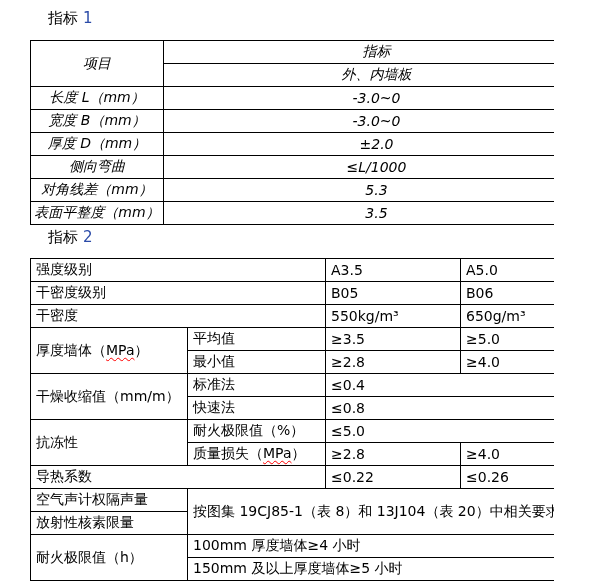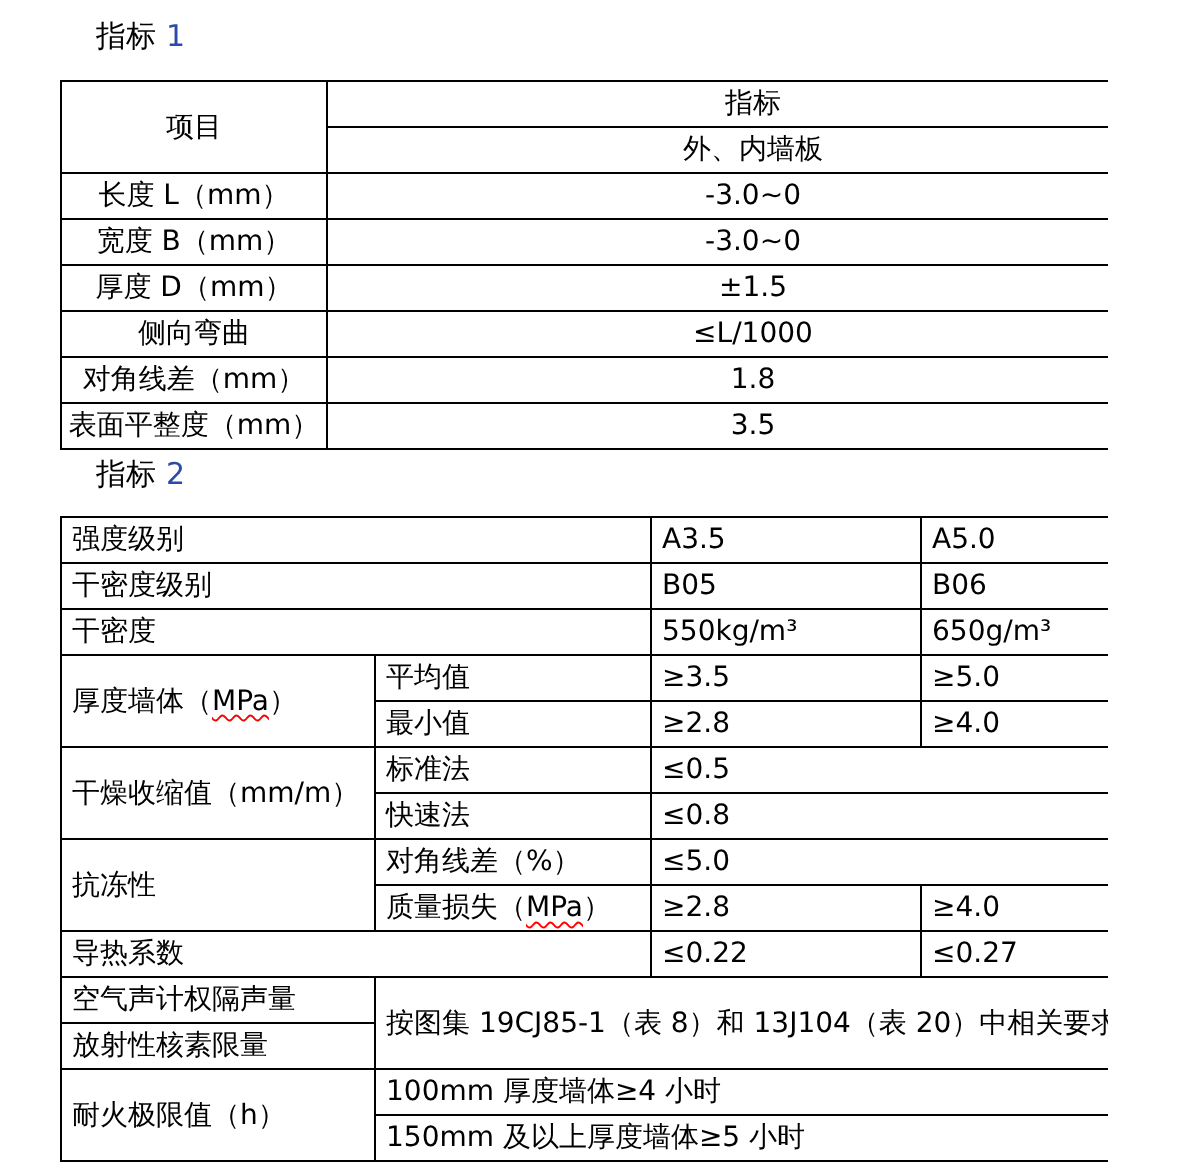--- a/index.html
+++ b/index.html
@@ -14,21 +14,21 @@
   #heading-2{top:228px;}
   .heading .num{color:#2B4BA8;margin-left:5px;}
   table{
     position:absolute;border-collapse:collapse;table-layout:fixed;
     font-size:14px;color:#000;background:#fff;
   }
   td{
     border:1px solid #000;height:22px;overflow:hidden;white-space:nowrap;
     padding:0;vertical-align:middle;
   }
-  #table-1{left:30px;top:40px;width:559px;}
+  #table-1{left:30px;top:40px;width:559px;font-style:italic;}
   #table-1 td{text-align:center;}
   #table-2{left:30px;top:258px;width:560px;}
   #table-2 td{text-align:left;padding-left:5px;border-radius:11px;}
   .squiggle{
     text-decoration-line:underline;
     text-decoration-style:wavy;
     text-decoration-color:#ff0000;
     text-decoration-thickness:1px;
     text-underline-offset:2px;
   }
@@ -58,29 +58,29 @@
     <tr>
       <td>长度 L（mm）</td>
       <td>-3.0~0</td>
     </tr>
     <tr>
       <td>宽度 B（mm）</td>
       <td>-3.0~0</td>
     </tr>
     <tr>
       <td>厚度 D（mm）</td>
-      <td>±1.5</td>
+      <td>±2.0</td>
     </tr>
     <tr>
       <td>侧向弯曲</td>
       <td>≤L/1000</td>
     </tr>
     <tr>
       <td>对角线差（mm）</td>
-      <td>1.8</td>
+      <td>5.3</td>
     </tr>
     <tr>
       <td>表面平整度（mm）</td>
       <td>3.5</td>
     </tr>
   </tbody>
     </table>
 
   <div class="heading" id="heading-2">
     <span>指标</span><span class="num">2</span>
@@ -116,40 +116,40 @@
       <td>≥5.0</td>
     </tr>
     <tr>
       <td>最小值</td>
       <td>≥2.8</td>
       <td>≥4.0</td>
     </tr>
     <tr>
       <td rowspan="2">干燥收缩值（mm/m）</td>
       <td>标准法</td>
-      <td colspan="2">≤0.5</td>
+      <td colspan="2">≤0.4</td>
     </tr>
     <tr>
       <td>快速法</td>
       <td colspan="2">≤0.8</td>
     </tr>
     <tr>
       <td rowspan="2">抗冻性</td>
-      <td>对角线差（%）</td>
+      <td>耐火极限值（%）</td>
       <td colspan="2">≤5.0</td>
     </tr>
     <tr>
       <td><span>质量损失（</span><span class="squiggle">MPa</span><span>）</span></td>
       <td>≥2.8</td>
       <td>≥4.0</td>
     </tr>
     <tr>
       <td colspan="2">导热系数</td>
       <td>≤0.22</td>
-      <td>≤0.27</td>
+      <td>≤0.26</td>
     </tr>
     <tr>
       <td>空气声计权隔声量</td>
       <td rowspan="2" colspan="3">按图集 19CJ85-1（表 8）和 13J104（表 20）中相关要求</td>
     </tr>
     <tr>
       <td>放射性核素限量</td>
     </tr>
     <tr>
       <td rowspan="2">耐火极限值（h）</td>

